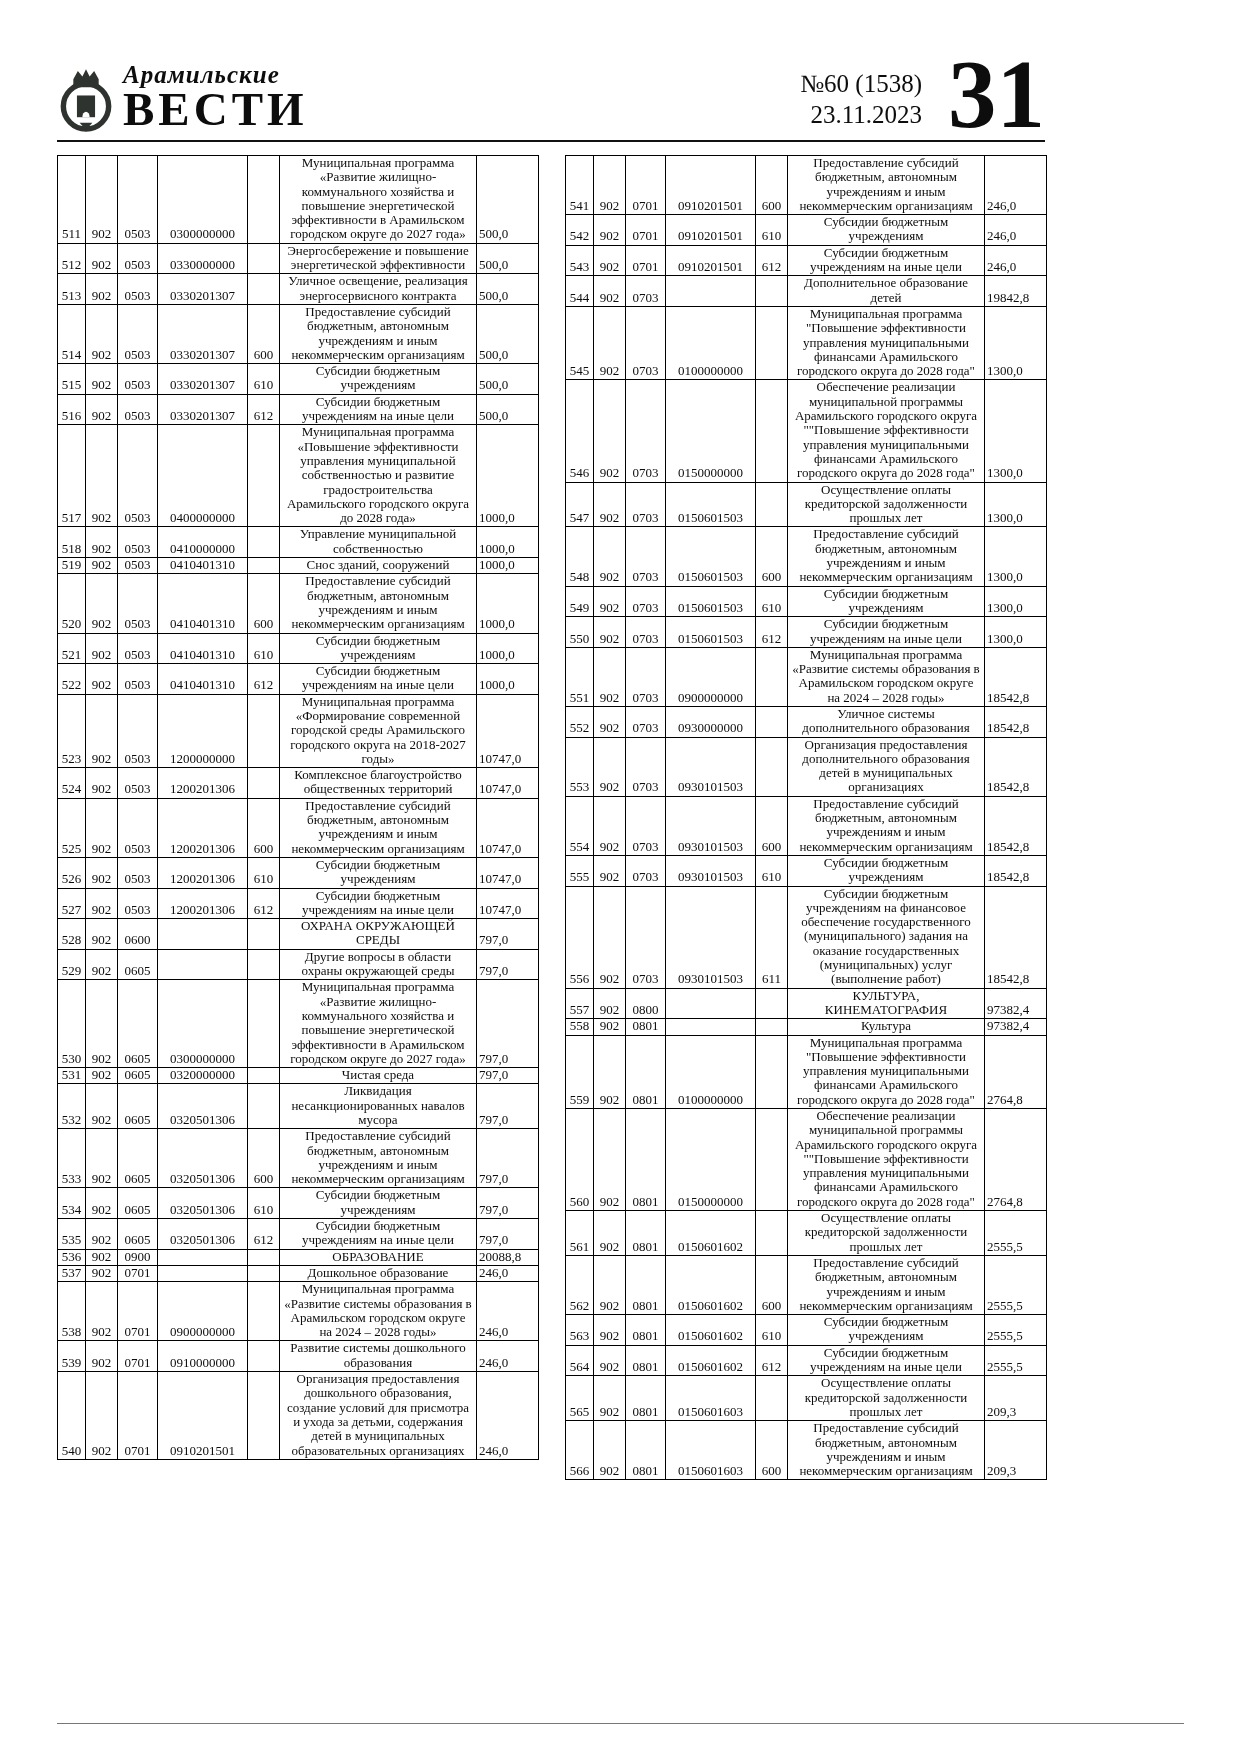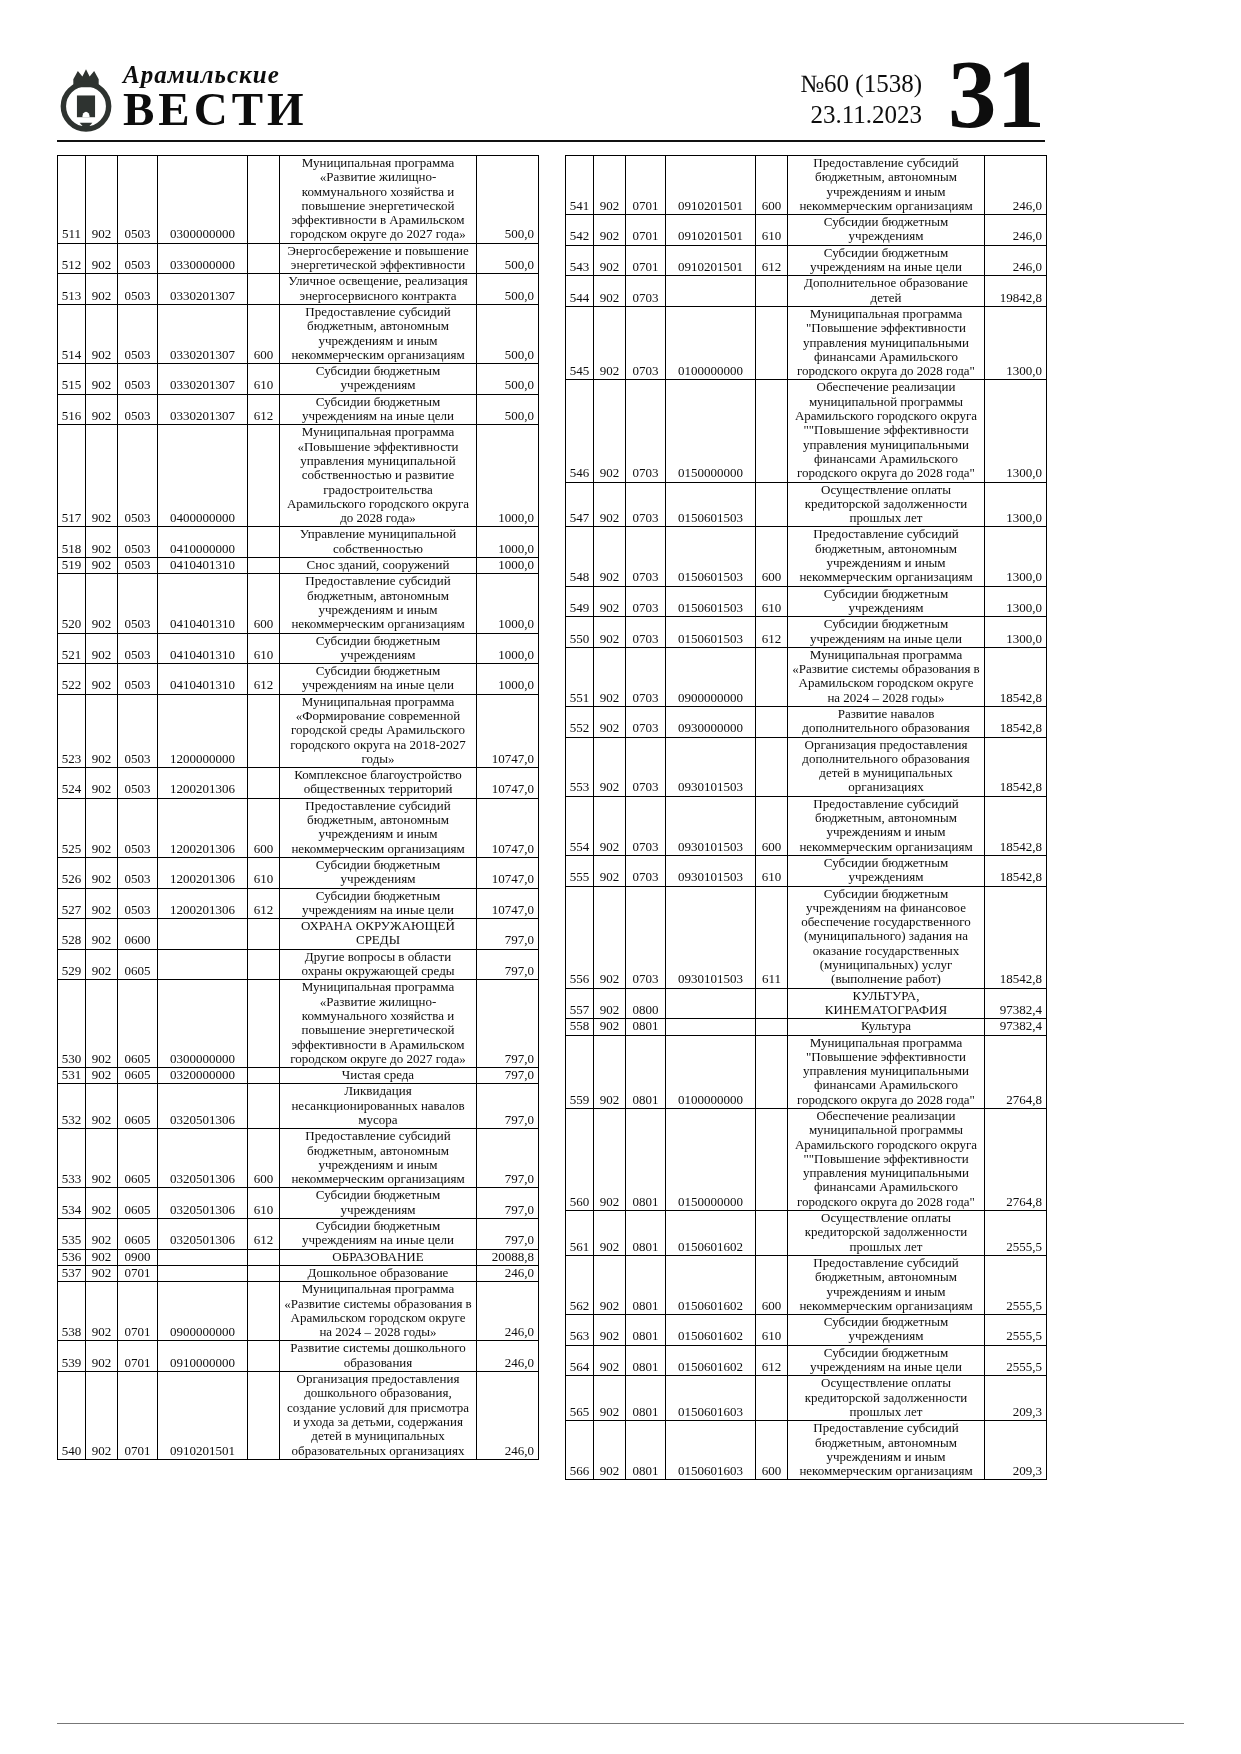--- a/index.html
+++ b/index.html
@@ -55,21 +55,21 @@
   }
   table.budget td {
     border:1px solid #000;
     padding:0 2px 1px 2px;
     vertical-align:bottom;
     text-align:center;
     overflow:hidden;
     word-wrap:break-word;
   }
   table.budget td.c5 { text-align:center; padding:0 3px 1px 3px;margin-left:28px; }
-  table.budget td.c6 { text-align:right; padding-right:4px; }
+  table.budget td.c6 { text-align:left; padding-right:4px; }
 
   
   .footer-rule {
     position:absolute; left:57px; right:57px; bottom:30px;
     border-top:1px solid #777;
   }
 </style>
 </head>
 <body>
 
@@ -496,21 +496,21 @@
               <td class="c4"></td>
               <td class="c5">Муниципальная программа «Развитие системы образования в Арамильском городском округе на 2024 – 2028 годы»</td>
               <td class="c6">18542,8</td>
             </tr>
             <tr>
               <td class="c0">552</td>
               <td class="c1">902</td>
               <td class="c2">0703</td>
               <td class="c3">0930000000</td>
               <td class="c4"></td>
-              <td class="c5">Развитие навалов дополнительного образования</td>
+              <td class="c5">Уличное системы дополнительного образования</td>
               <td class="c6">18542,8</td>
             </tr>
             <tr>
               <td class="c0">553</td>
               <td class="c1">902</td>
               <td class="c2">0703</td>
               <td class="c3">0930101503</td>
               <td class="c4"></td>
               <td class="c5">Организация предоставления дополнительного образования детей в муниципальных организациях</td>
               <td class="c6">18542,8</td>

